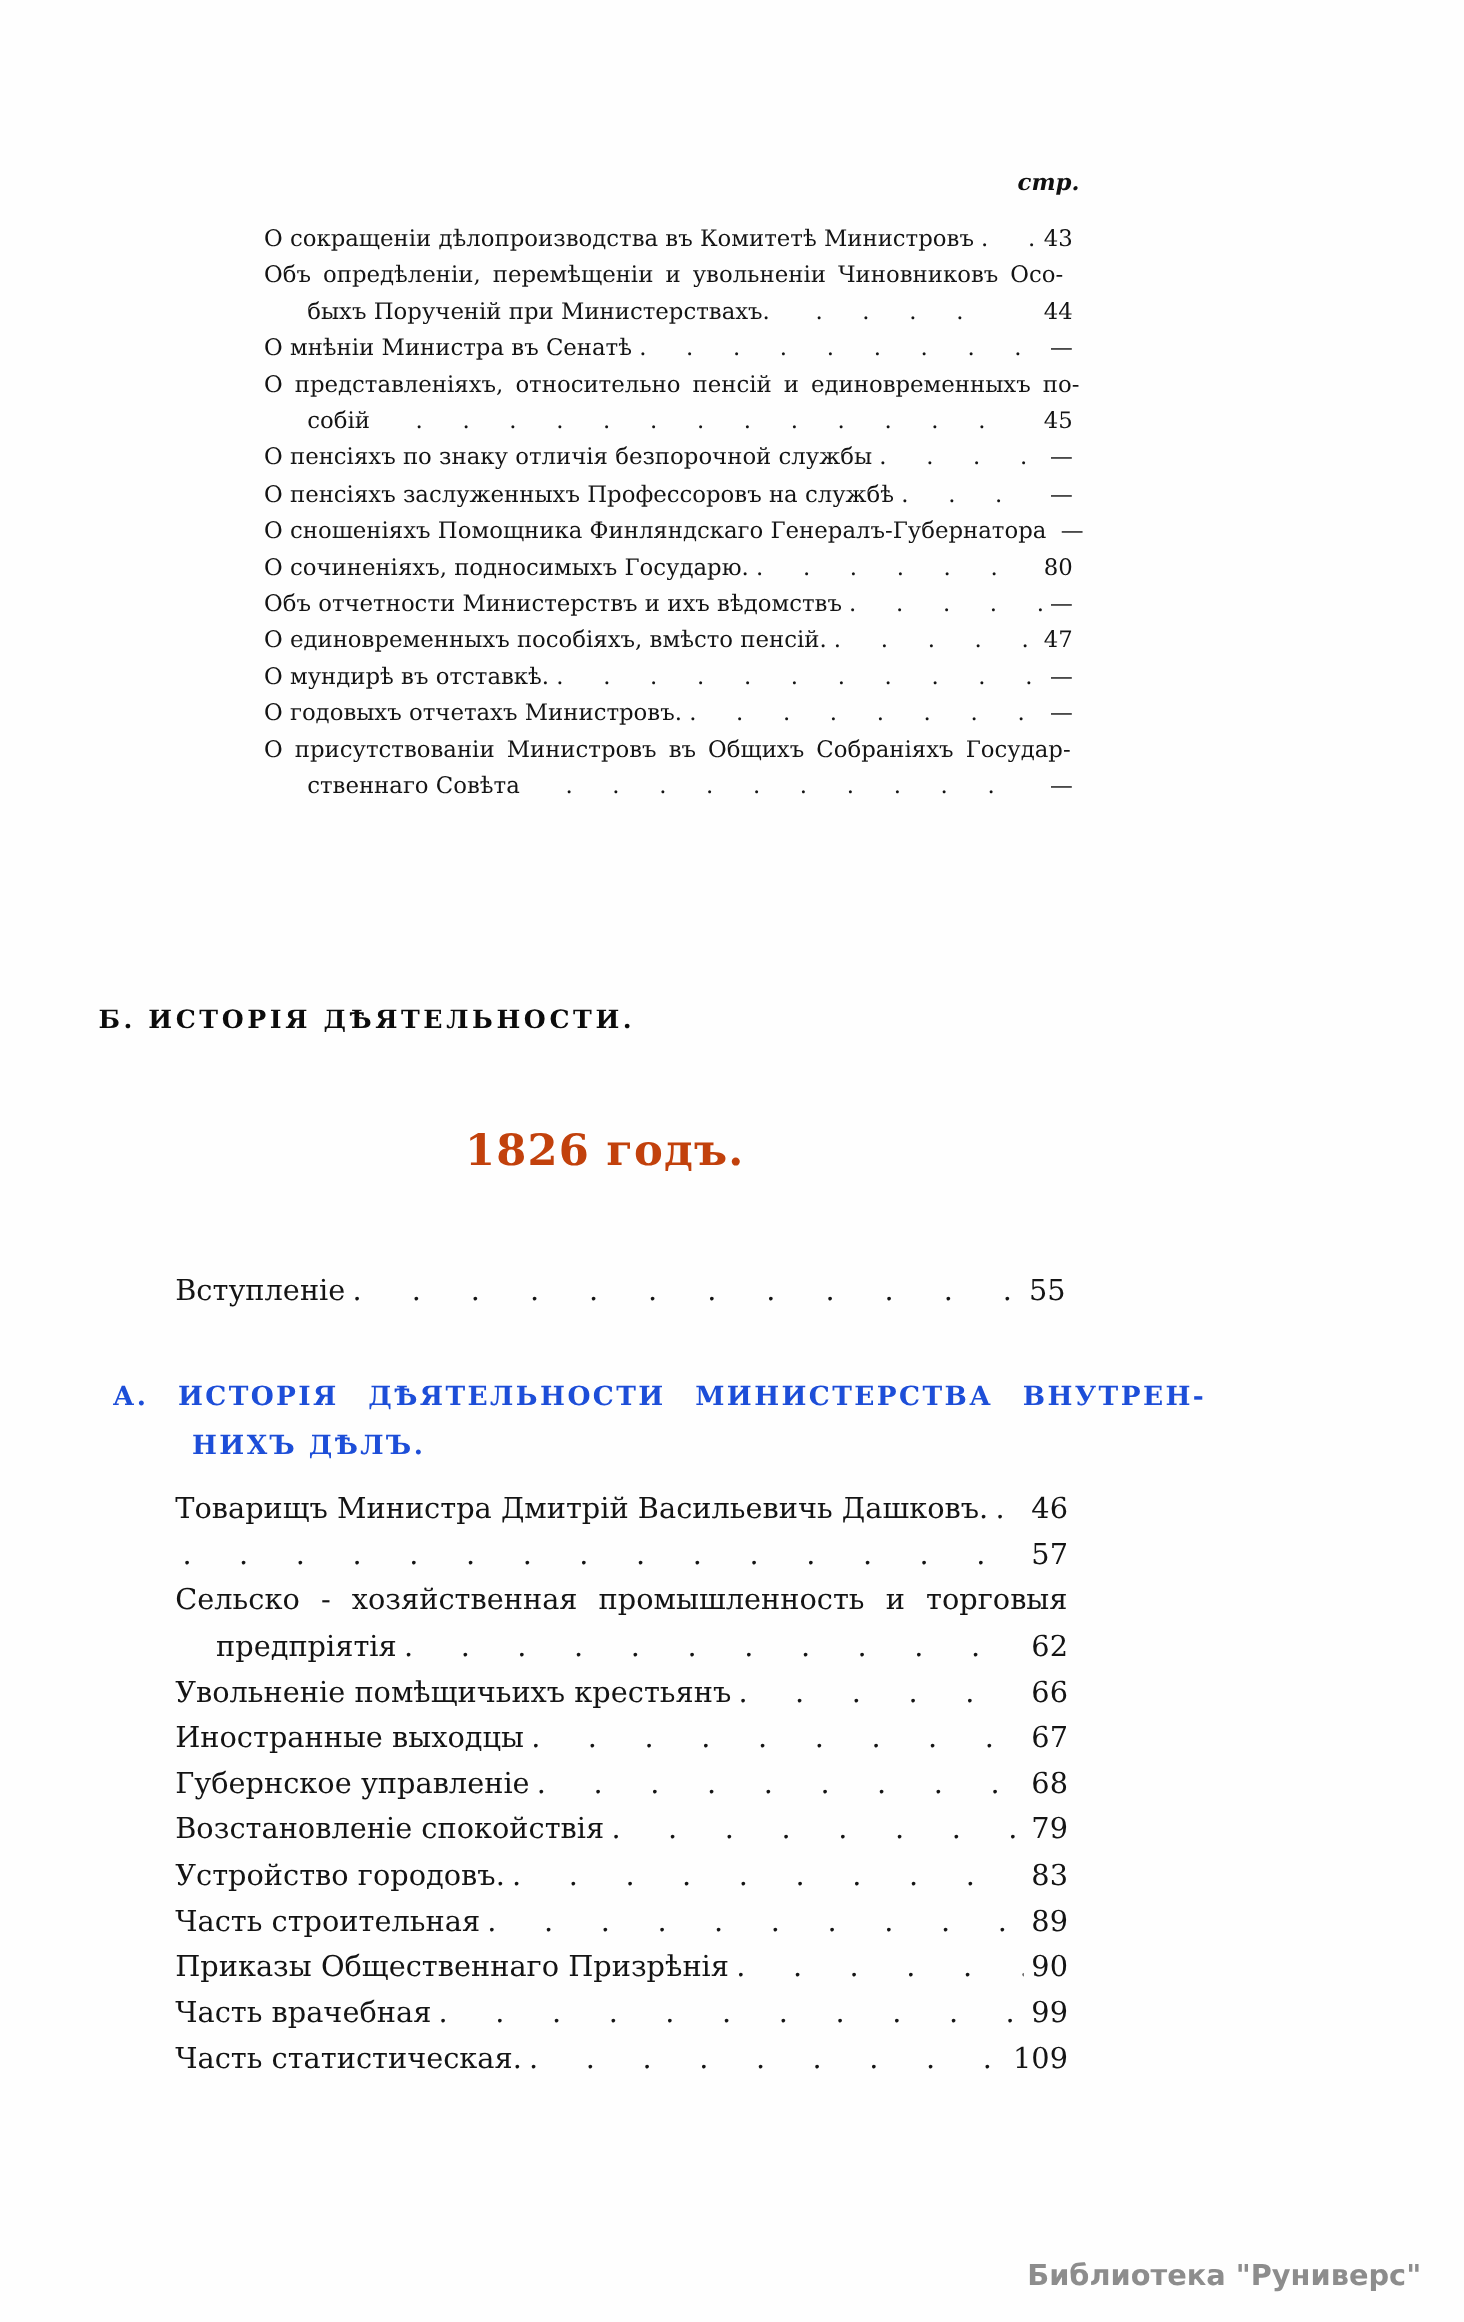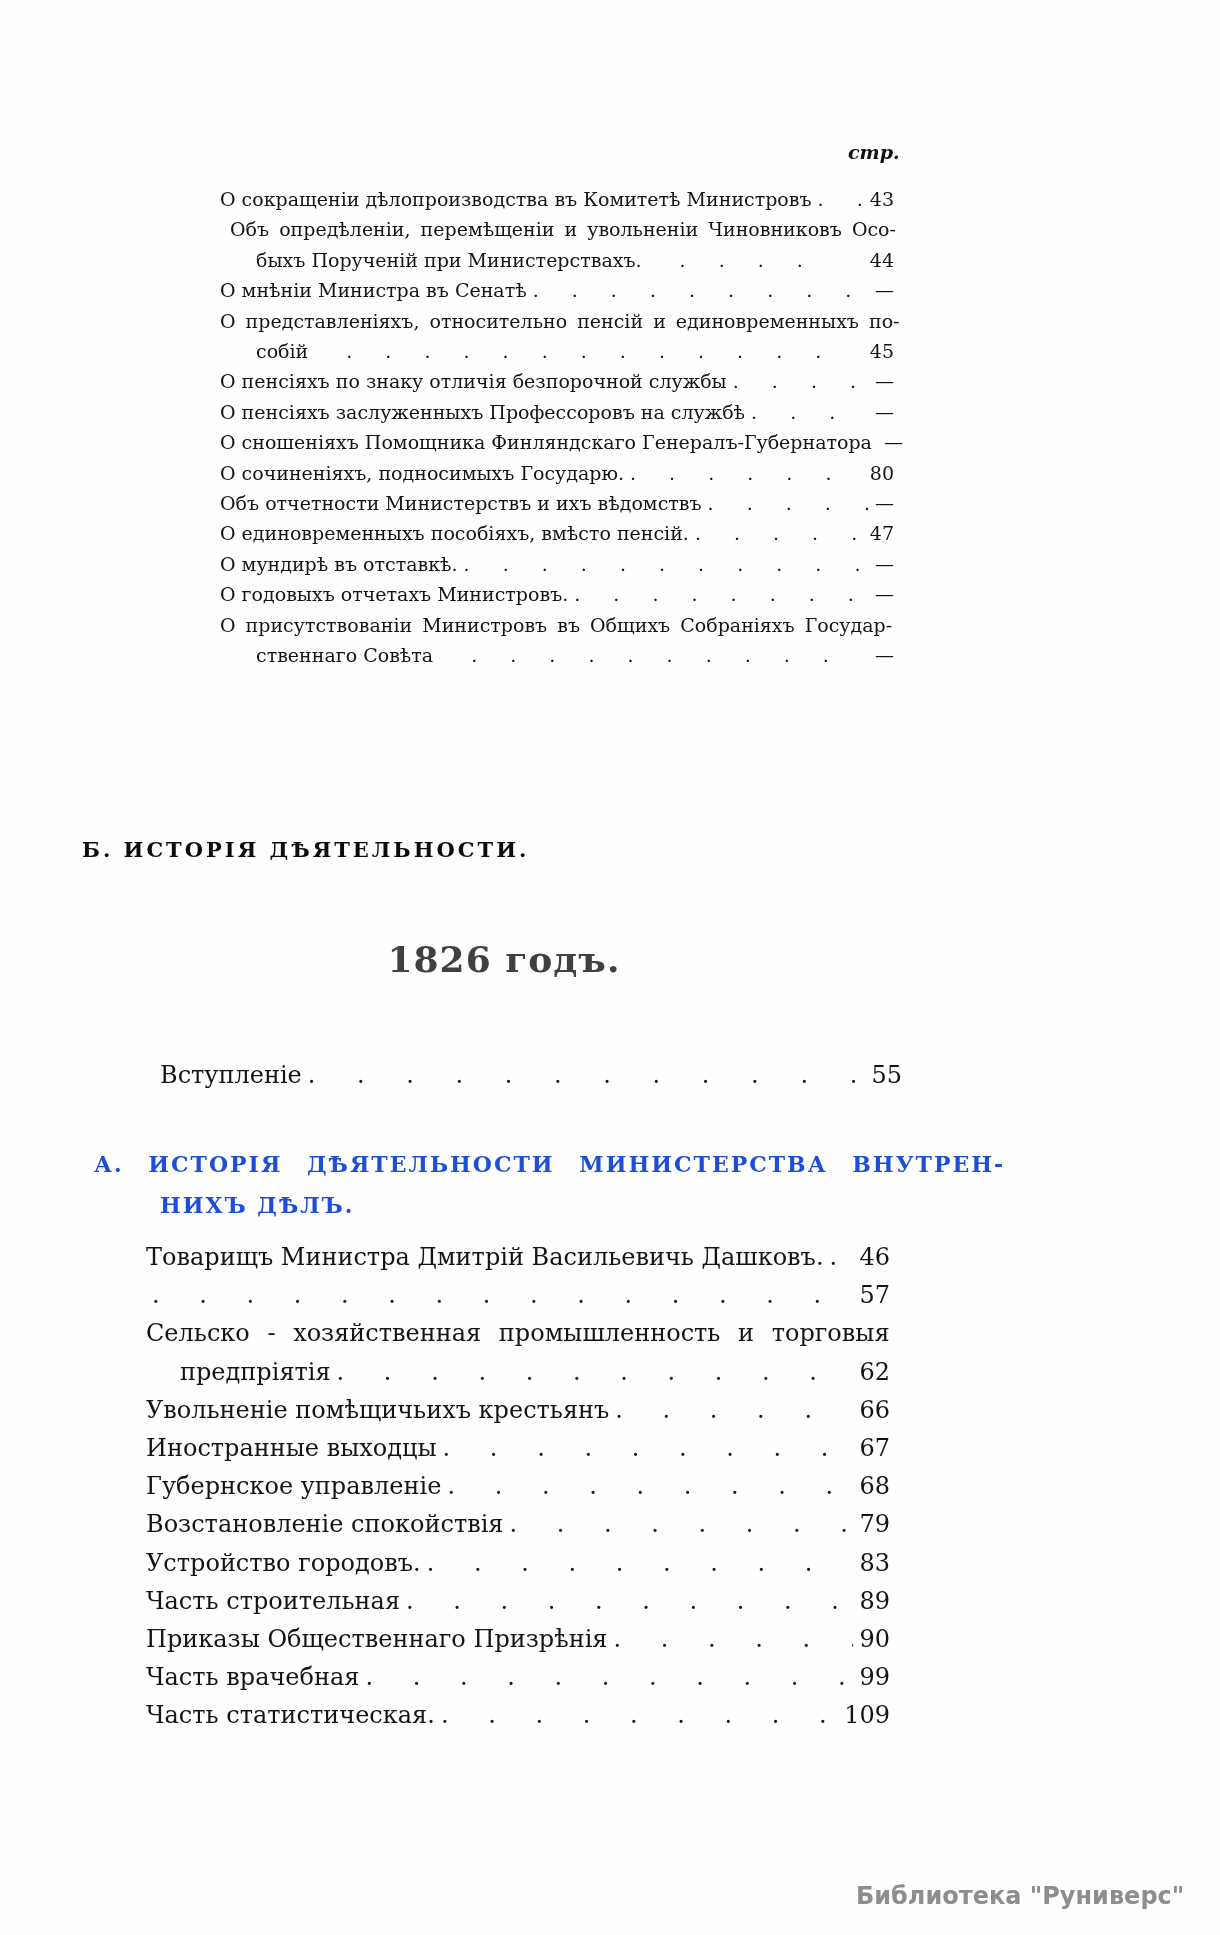--- a/index.html
+++ b/index.html
@@ -42,24 +42,24 @@
   .summary .pg { width:52px; }
 
   .sec-b {
     position:absolute; left:82px; top:837px;
     margin:0; font-size:21px; font-weight:bold; letter-spacing:3px; color:#0c0c0c;
     white-space:nowrap;
   }
   .year {
     position:absolute; left:0; top:938px; width:1008px;
     margin:0; text-align:center;
-    font-size:36px; font-weight:bold; letter-spacing:1px; color:#404040;
+    font-size:36px; font-weight:bold; letter-spacing:1px; color:#c2410c;
   }
   .intro {
-    position:absolute; left:160px; top:1056px; width:742px;
+    position:absolute; left:146px; top:1056px; width:742px;
     font-size:24px;
   }
   .intro .row { line-height:38px; }
   .intro .fill { word-spacing:34px; }
   .intro .pg { width:52px; }
 
   .sec-a {
     position:absolute; left:94px; top:1144px; width:840px;
     margin:0; font-size:22px; font-weight:bold; letter-spacing:2px;
     line-height:41px; color:#1d4ed8;
@@ -90,21 +90,21 @@
 
   <div class="col-header">стр.</div>
 
   <section class="toc-small">
       <div class="row">
         <span class="t">О сокращеніи дѣлопроизводства въ Комитетѣ Министровъ</span>
         <span class="fill">. . . . . . . . . . . . . . . . . . . . . . . . . . . . . . . . . . . . . . . . . . . . . . . . . . . . . . . . . . . . </span>
         <span class="pg">43</span>
       </div>
       <div class="row">
-        <span class="t" style="word-spacing: 4px; margin-left: 10px;">Объ опредѣленіи, перемѣщеніи и увольненіи Чиновниковъ Осо-</span>
+        <span class="t" style="word-spacing: 4px;">Объ опредѣленіи, перемѣщеніи и увольненіи Чиновниковъ Осо-</span>
         <span class="fill"></span>
       </div>
       <div class="row cont">
         <span class="t">быхъ Порученій при Министерствахъ.</span>
         <span class="fill">. . . . . . . . . . . . . . . . . . . . . . . . . . . . . . . . . . . . . . . . . . . . . . . . . . . . . . . . . . . . </span>
         <span class="pg">44</span>
       </div>
       <div class="row">
         <span class="t">О мнѣніи Министра въ Сенатѣ</span>
         <span class="fill">. . . . . . . . . . . . . . . . . . . . . . . . . . . . . . . . . . . . . . . . . . . . . . . . . . . . . . . . . . . . </span>

